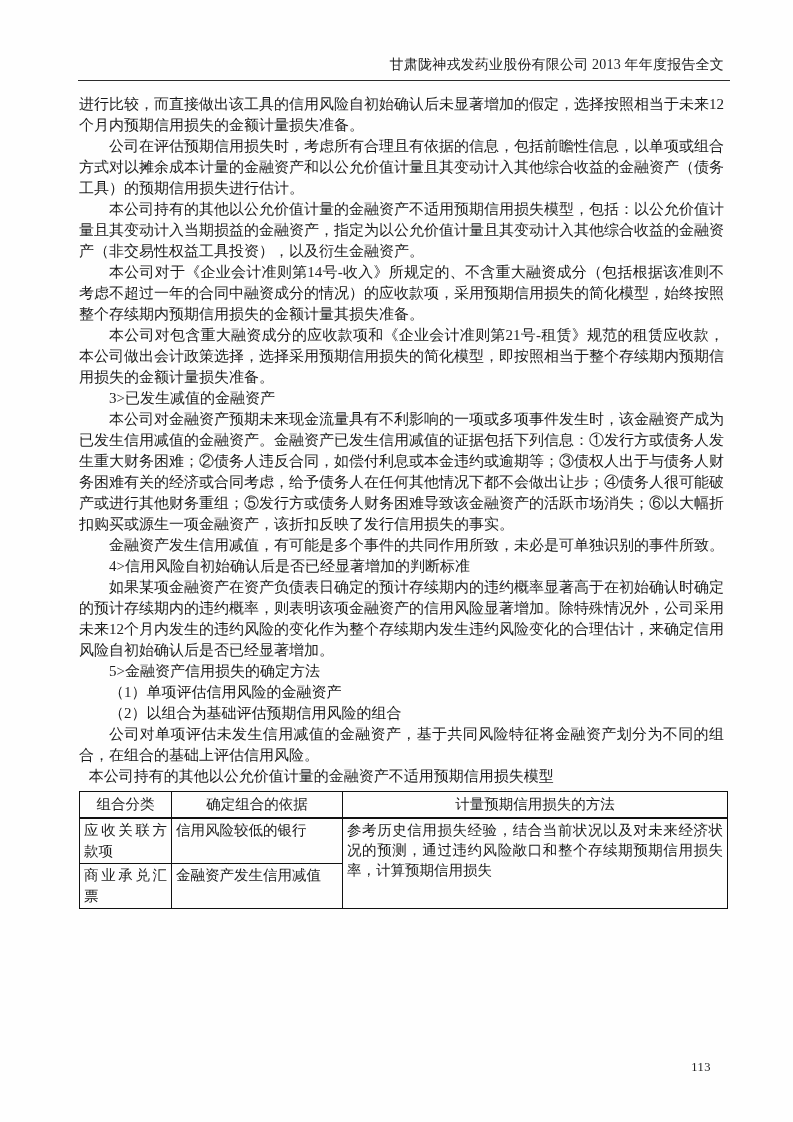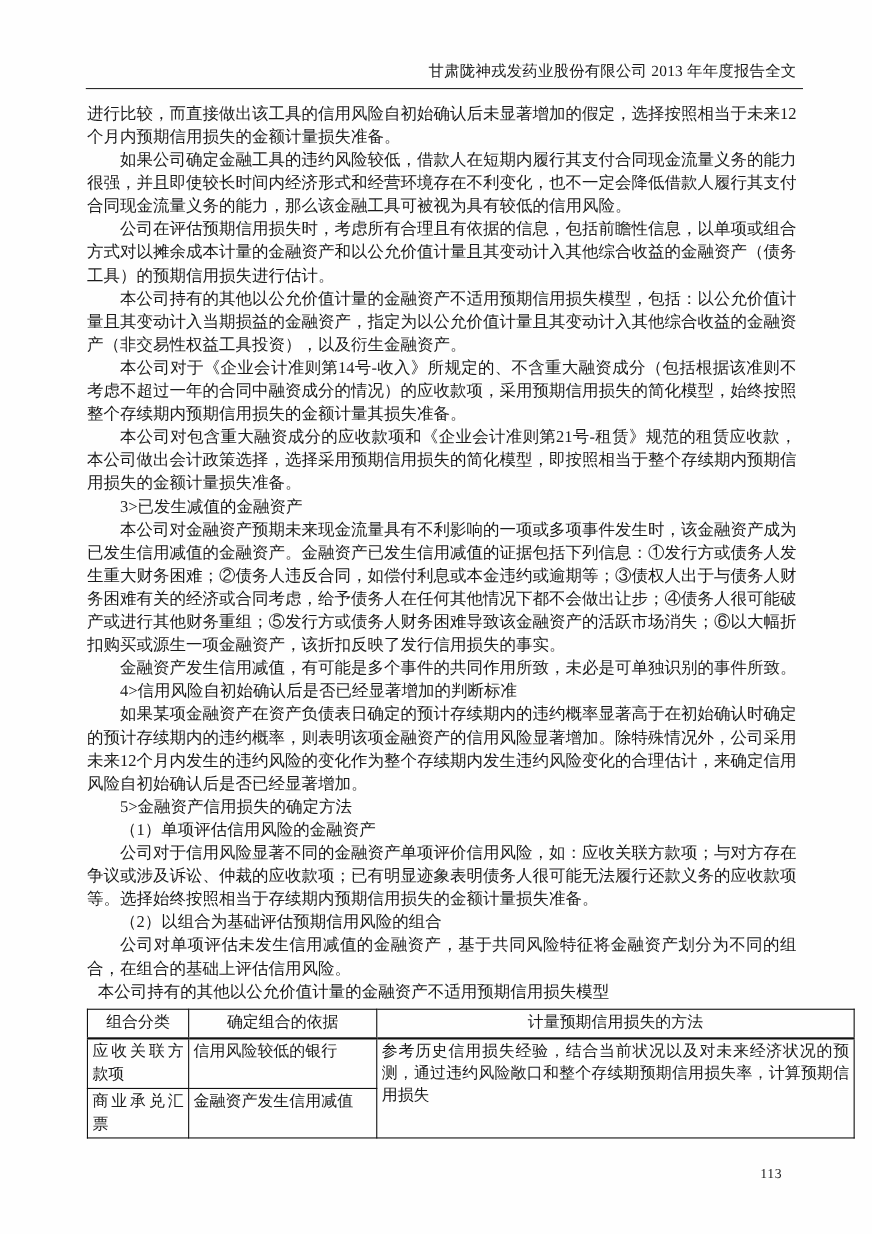--- a/index.html
+++ b/index.html
@@ -4,50 +4,48 @@
 <style>
   html,body{margin:0;padding:0;}
   body{background:#e9e9e9;font-family:"Liberation Serif","DejaVu Serif",serif;}
   .page{position:relative;width:793px;height:1122px;background:#fefefe;margin:0 auto;overflow:hidden;color:#1b1b1b;}
   .hdr{position:absolute;top:56px;left:79px;width:645px;text-align:right;font-size:14px;letter-spacing:0.2px;white-space:nowrap;}
   .hdr-rule{position:absolute;top:80px;left:78px;width:652px;border-top:1.6px solid #2b2b2b;height:0;}
   .content{position:absolute;top:94px;left:79px;width:645px;font-size:15px;line-height:21px;text-align:justify;}
   .content p{margin:0;}
   p.ind{text-indent:2em;}
   p.ind-sm{text-indent:0.65em;}
-  table.grp{border-collapse:collapse;width:698px;margin-top:4px;table-layout:fixed;}
+  table.grp{border-collapse:collapse;width:649px;margin-top:4px;table-layout:fixed;}
   table.grp th,table.grp td{border:1.8px solid #111;font-weight:normal;font-size:14.5px;padding:1px 4px;vertical-align:top;overflow:hidden;}
   table.grp th{height:23px;text-align:center;vertical-align:middle;border-bottom:2.6px solid #111;}
   td.r1{height:19px;}
   td.r2{height:33px;}
   td.method{line-height:20px;text-align:justify;padding-top:2px;}
   .pagenum{position:absolute;top:1042px;left:79px;width:632px;text-align:right;font-size:12.5px;letter-spacing:0.5px;margin-top:18px;}
 </style>
 </head>
 <body>
 
 <div class="page">
   <div class="hdr">甘肃陇神戎发药业股份有限公司 2013 年年度报告全文</div>
   <div class="hdr-rule"></div>
 
   <div class="content">
     <p>进行比较，而直接做出该工具的信用风险自初始确认后未显著增加的假定，选择按照相当于未来12个月内预期信用损失的金额计量损失准备。</p>
-    <p class="ind">如果公司确定金融工具的违约风险较低，借款人在短期内履行其支付合同现金流量义务的能力很强，并且即使较长时间内经济形式和经营环境存在不利变化，也不一定会降低借款人履行其支付合同现金流量义务的能力，那么该金融工具可被视为具有较低的信用风险。</p>
     <p class="ind">公司在评估预期信用损失时，考虑所有合理且有依据的信息，包括前瞻性信息，以单项或组合方式对以摊余成本计量的金融资产和以公允价值计量且其变动计入其他综合收益的金融资产（债务工具）的预期信用损失进行估计。</p>
     <p class="ind">本公司持有的其他以公允价值计量的金融资产不适用预期信用损失模型，包括：以公允价值计量且其变动计入当期损益的金融资产，指定为以公允价值计量且其变动计入其他综合收益的金融资产（非交易性权益工具投资），以及衍生金融资产。</p>
     <p class="ind">本公司对于《企业会计准则第14号-收入》所规定的、不含重大融资成分（包括根据该准则不考虑不超过一年的合同中融资成分的情况）的应收款项，采用预期信用损失的简化模型，始终按照整个存续期内预期信用损失的金额计量其损失准备。</p>
     <p class="ind">本公司对包含重大融资成分的应收款项和《企业会计准则第21号-租赁》规范的租赁应收款，本公司做出会计政策选择，选择采用预期信用损失的简化模型，即按照相当于整个存续期内预期信用损失的金额计量损失准备。</p>
     <p class="ind">3&gt;已发生减值的金融资产</p>
     <p class="ind">本公司对金融资产预期未来现金流量具有不利影响的一项或多项事件发生时，该金融资产成为已发生信用减值的金融资产。金融资产已发生信用减值的证据包括下列信息：①发行方或债务人发生重大财务困难；②债务人违反合同，如偿付利息或本金违约或逾期等；③债权人出于与债务人财务困难有关的经济或合同考虑，给予债务人在任何其他情况下都不会做出让步；④债务人很可能破产或进行其他财务重组；⑤发行方或债务人财务困难导致该金融资产的活跃市场消失；⑥以大幅折扣购买或源生一项金融资产，该折扣反映了发行信用损失的事实。</p>
     <p class="ind">金融资产发生信用减值，有可能是多个事件的共同作用所致，未必是可单独识别的事件所致。</p>
     <p class="ind">4&gt;信用风险自初始确认后是否已经显著增加的判断标准</p>
     <p class="ind">如果某项金融资产在资产负债表日确定的预计存续期内的违约概率显著高于在初始确认时确定的预计存续期内的违约概率，则表明该项金融资产的信用风险显著增加。除特殊情况外，公司采用未来12个月内发生的违约风险的变化作为整个存续期内发生违约风险变化的合理估计，来确定信用风险自初始确认后是否已经显著增加。</p>
     <p class="ind">5&gt;金融资产信用损失的确定方法</p>
     <p class="ind">（1）单项评估信用风险的金融资产</p>
-    <p class="ind">公司对于信用风险显著不同的金融资产单项评价信用风险，如：应收关联方款项；与对方存在争议或涉及诉讼、仲裁的应收款项；已有明显迹象表明债务人很可能无法履行还款义务的应收款项等。选择始终按照相当于存续期内预期信用损失的金额计量损失准备。</p>
     <p class="ind">（2）以组合为基础评估预期信用风险的组合</p>
     <p class="ind">公司对单项评估未发生信用减值的金融资产，基于共同风险特征将金融资产划分为不同的组合，在组合的基础上评估信用风险。</p>
     <p class="ind-sm">本公司持有的其他以公允价值计量的金融资产不适用预期信用损失模型</p>
 
     <table class="grp">
       <colgroup>
         <col style="width:92px">
         <col style="width:171px">
         <col>
       </colgroup>

